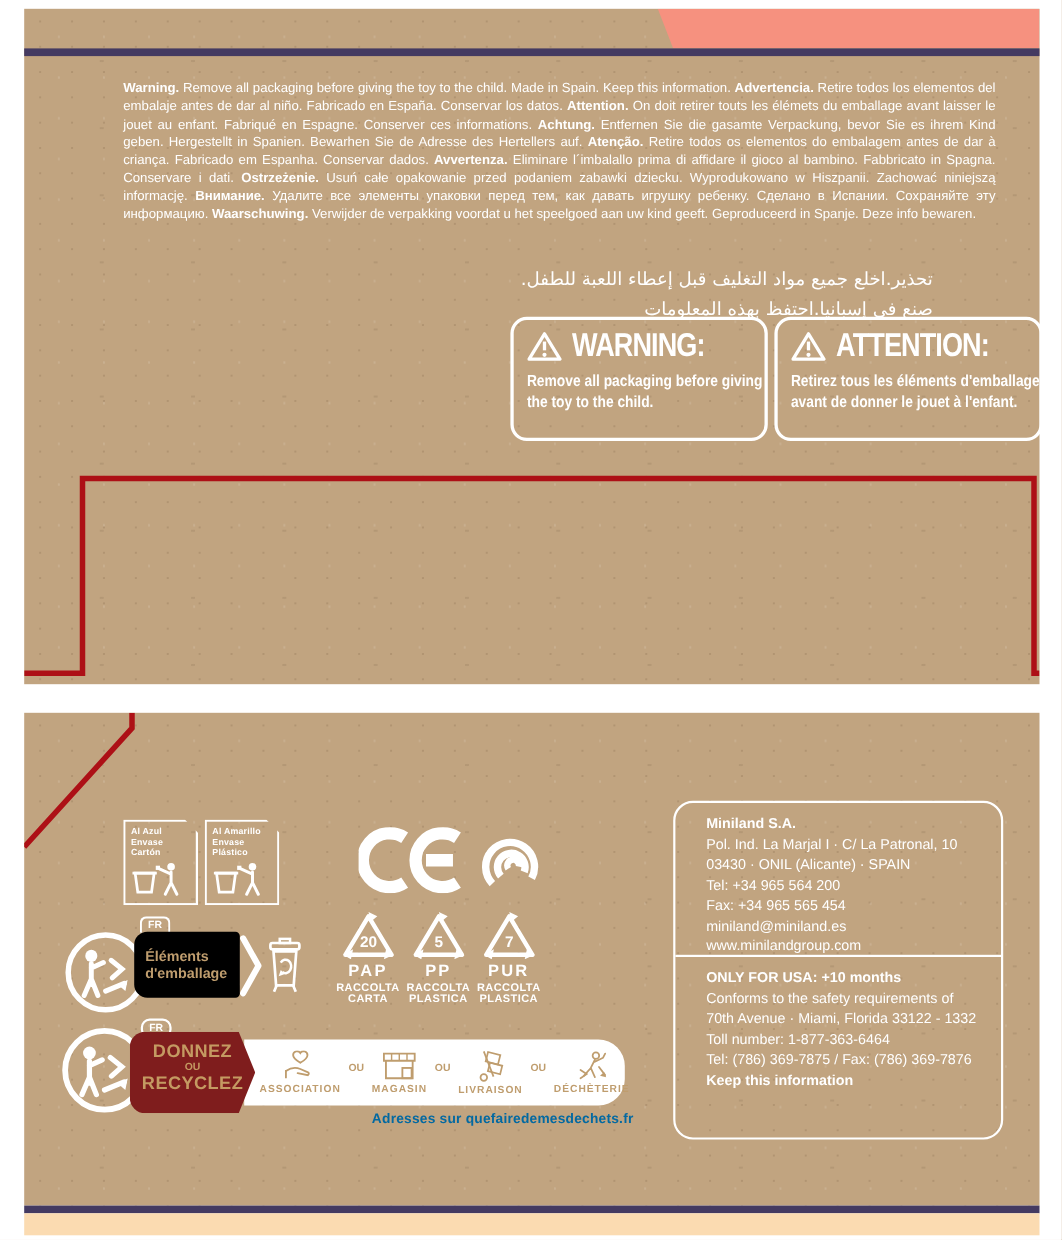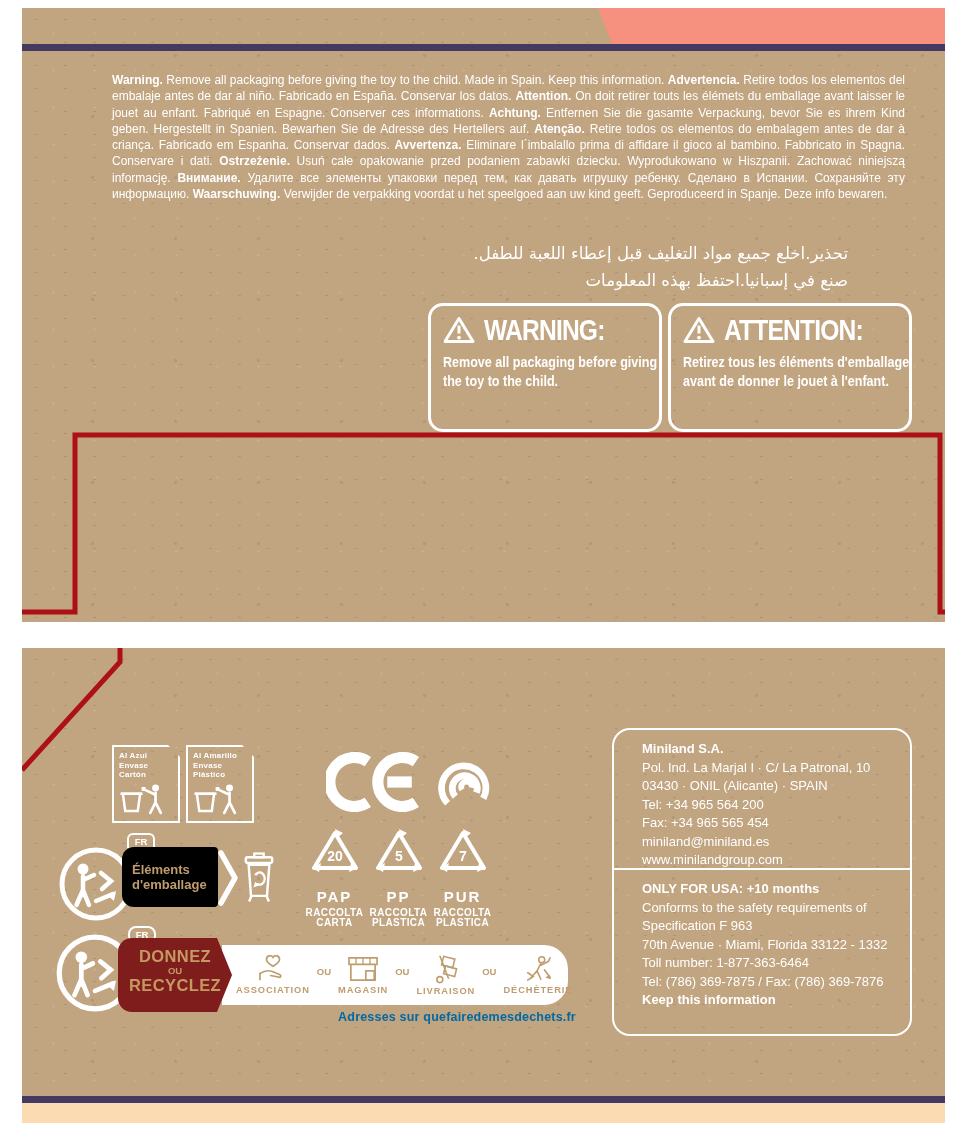--- a/index.html
+++ b/index.html
@@ -16,43 +16,43 @@
   .panel{position:absolute;}
   
   .panel-top{left:22px;top:8px;width:923px;height:614px;}
   .navy-bar{position:absolute;background:#443a61;height:7px;width:100%;left:0;}
   .pink-shape{position:absolute;top:0;left:576px;width:347px;height:36px;background:#f6917f;
     clip-path:polygon(0 0,100% 0,100% 100%,14px 100%);}
   .multi-par{position:absolute;left:90px;top:64px;width:793px;color:#fff;
     font-size:12px;line-height:16.3px;text-align:justify;}
   .arabic{position:absolute;right:97px;top:232px;width:460px;color:#fff;direction:rtl;
     text-align:right;font-size:16.5px;line-height:27px;font-family:"DejaVu Sans",sans-serif;}
-  .warnbox{position:absolute;top:295px;height:96px;border:3px solid #fff;border-radius:15px;
-    color:#fff;padding:5px 10px 22px 12px;box-sizing:content-box;}
+  .warnbox{position:absolute;top:280px;height:96px;border:3px solid #fff;border-radius:15px;
+    color:#fff;padding:5px 10px 6px 12px;box-sizing:content-box;margin-left:36px;}
   .wb1{left:406px;width:206px;}
   .wb2{left:646px;width:216px;}
   .wb-head{display:flex;align-items:center;gap:9px;margin-top:2px;}
   .wb-title{font-size:30px;font-weight:bold;letter-spacing:-1px;display:inline-block;
     transform:scaleX(.82);transform-origin:left center;white-space:nowrap;}
   .wb-line{font-size:14.6px;font-weight:bold;line-height:17.5px;display:inline-block;
     transform:scaleX(.86);transform-origin:left center;white-space:nowrap;margin-top:1px;}
   .wb-body{margin-top:6px;display:flex;flex-direction:column;}
   .dieline{position:absolute;left:0;top:0;pointer-events:none;}
   
   .panel-bottom{left:22px;top:648px;width:923px;height:475px;}
   .pb-kraft{position:absolute;left:0;top:0;width:100%;height:448px;}
   .pb-navy{top:448px;}
   .peach-bar{position:absolute;left:0;top:455px;width:100%;height:20px;background:#fbdbb1;}
   .badge{position:absolute;top:97px;width:64px;height:74px;border:2px solid #fff;
     clip-path:polygon(0 0,calc(100% - 12px) 0,100% 12px,100% 100%,0 100%);color:#fff;}
   .badge-txt{font-size:8px;font-weight:bold;line-height:9.5px;padding:4px 2px 0 5px;letter-spacing:.2px;}
   .badge svg{position:absolute;left:5px;bottom:5px;}
   .recy-row{position:absolute;left:282px;top:180px;display:flex;gap:3px;color:#fff;}
   .recy-item{width:61px;text-align:center;}
-  .recy-code{font-size:15px;font-weight:bold;letter-spacing:2px;margin-top:16px;}
+  .recy-code{font-size:15px;font-weight:bold;letter-spacing:2px;margin-top:2px;}
   .recy-sub{font-size:10px;font-weight:bold;line-height:10px;letter-spacing:.4px;margin-top:3px;}
   .fr-tab{position:absolute;border:2px solid #fff;border-bottom:none;border-radius:6px 6px 0 0;
     color:#fff;font-size:9.5px;font-weight:bold;text-align:center;width:24px;height:13px;line-height:13px;}
   .lbl1{position:absolute;left:100px;top:199px;width:86px;height:60px;background:#000000;
     border-radius:12px 4px 4px 12px;color:#bf9d6e;display:flex;flex-direction:column;justify-content:center;
     padding-left:10px;font-size:13px;font-weight:bold;line-height:15.5px;}
   .donnez-lbl{position:absolute;left:96px;top:290px;width:114px;height:74px;background:#7f1d1d;
     clip-path:polygon(0 0,calc(100% - 15px) 0,100% 50%,calc(100% - 15px) 100%,0 100%);
     border-radius:14px 0 0 14px;color:#c49a62;text-align:center;padding-top:9px;box-sizing:border-box;}
   .dz1,.dz3{font-size:16.5px;font-weight:bold;letter-spacing:.4px;line-height:18px;}
@@ -336,21 +336,20 @@
           <div><span>Pol. Ind. La Marjal I · C/ La Patronal, 10</span></div>
           <div><span>03430 · ONIL (Alicante) · SPAIN</span></div>
           <div><span>Tel: +34 965 564 200</span></div>
           <div><span>Fax: +34 965 565 454</span></div>
           <div><span>miniland@miniland.es</span></div>
           <div><span>www.minilandgroup.com</span></div>
         </div>
       <div class="info-sec">
           <div><span style="font-weight: bold;">ONLY FOR USA: +10 months</span></div>
           <div><span>Conforms to the safety requirements of</span></div>
-          <div><span>Specification F 963</span></div>
           <div><span>70th Avenue · Miami, Florida 33122 - 1332</span></div>
           <div><span>Toll number: 1-877-363-6464</span></div>
           <div><span>Tel: (786) 369-7875 / Fax: (786) 369-7876</span></div>
           <div><span style="font-weight: bold;">Keep this information</span></div>
         </div>
     </div>
   </div>
 
 </div>
 

